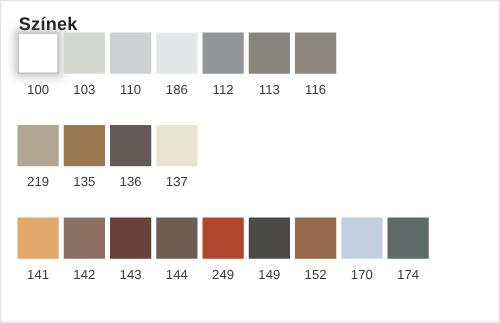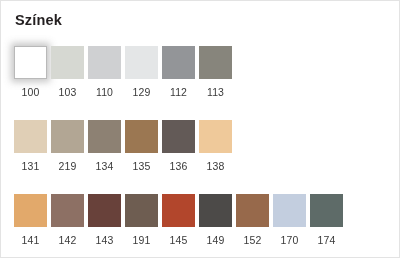--- a/index.html
+++ b/index.html
@@ -30,21 +30,21 @@
     font-size: 14.5px;
     font-weight: bold;
     letter-spacing: 0.2px;
     color: #231f20;
     line-height: 18px;
     white-space: nowrap;
   }
   .swatch-grid {
     position: absolute;
     left: 13px;
-    top: 45px;
+    top: 25px;
     width: 374px;
     display: flex;
     flex-direction: column;
     gap: 22px;
   }
   .swatch-row {
     display: flex;
     flex-direction: row;
     gap: 4px;
   }
@@ -92,77 +92,73 @@
         <div class="swatch-cell">
           <span class="swatch-chip" style="background: rgb(214, 216, 210);"></span>
           <span class="swatch-label">103</span>
         </div>
         <div class="swatch-cell">
           <span class="swatch-chip" style="background: rgb(207, 208, 210);"></span>
           <span class="swatch-label">110</span>
         </div>
         <div class="swatch-cell">
           <span class="swatch-chip" style="background: rgb(228, 230, 231);"></span>
-          <span class="swatch-label">129</span>
+          <span class="swatch-label">186</span>
         </div>
         <div class="swatch-cell">
           <span class="swatch-chip" style="background: rgb(147, 149, 152);"></span>
           <span class="swatch-label">112</span>
         </div>
         <div class="swatch-cell">
           <span class="swatch-chip" style="background: rgb(135, 133, 124);"></span>
           <span class="swatch-label">113</span>
         </div>
+        <div class="swatch-cell">
+          <span class="swatch-chip" style="background: rgb(141, 135, 126);"></span>
+          <span class="swatch-label">116</span>
+        </div>
       </div>
       <div class="swatch-row">
         <div class="swatch-cell">
-          <span class="swatch-chip" style="background: rgb(224, 207, 182);"></span>
-          <span class="swatch-label">131</span>
-        </div>
-        <div class="swatch-cell">
           <span class="swatch-chip" style="background: rgb(178, 166, 148);"></span>
           <span class="swatch-label">219</span>
-        </div>
-        <div class="swatch-cell">
-          <span class="swatch-chip" style="background: rgb(141, 129, 115);"></span>
-          <span class="swatch-label">134</span>
         </div>
         <div class="swatch-cell">
           <span class="swatch-chip" style="background: rgb(155, 119, 82);"></span>
           <span class="swatch-label">135</span>
         </div>
         <div class="swatch-cell">
           <span class="swatch-chip" style="background: rgb(99, 90, 87);"></span>
           <span class="swatch-label">136</span>
         </div>
         <div class="swatch-cell">
-          <span class="swatch-chip" style="background: rgb(239, 201, 154);"></span>
-          <span class="swatch-label">138</span>
+          <span class="swatch-chip" style="background: rgb(232, 228, 210);"></span>
+          <span class="swatch-label">137</span>
         </div>
       </div>
       <div class="swatch-row">
         <div class="swatch-cell">
           <span class="swatch-chip" style="background: rgb(226, 169, 107);"></span>
           <span class="swatch-label">141</span>
         </div>
         <div class="swatch-cell">
           <span class="swatch-chip" style="background: rgb(141, 112, 100);"></span>
           <span class="swatch-label">142</span>
         </div>
         <div class="swatch-cell">
           <span class="swatch-chip" style="background: rgb(104, 65, 58);"></span>
           <span class="swatch-label">143</span>
         </div>
         <div class="swatch-cell">
           <span class="swatch-chip" style="background: rgb(110, 93, 81);"></span>
-          <span class="swatch-label">191</span>
+          <span class="swatch-label">144</span>
         </div>
         <div class="swatch-cell">
           <span class="swatch-chip" style="background: rgb(178, 70, 44);"></span>
-          <span class="swatch-label">145</span>
+          <span class="swatch-label">249</span>
         </div>
         <div class="swatch-cell">
           <span class="swatch-chip" style="background: rgb(76, 74, 72);"></span>
           <span class="swatch-label">149</span>
         </div>
         <div class="swatch-cell">
           <span class="swatch-chip" style="background: rgb(151, 105, 75);"></span>
           <span class="swatch-label">152</span>
         </div>
         <div class="swatch-cell">

